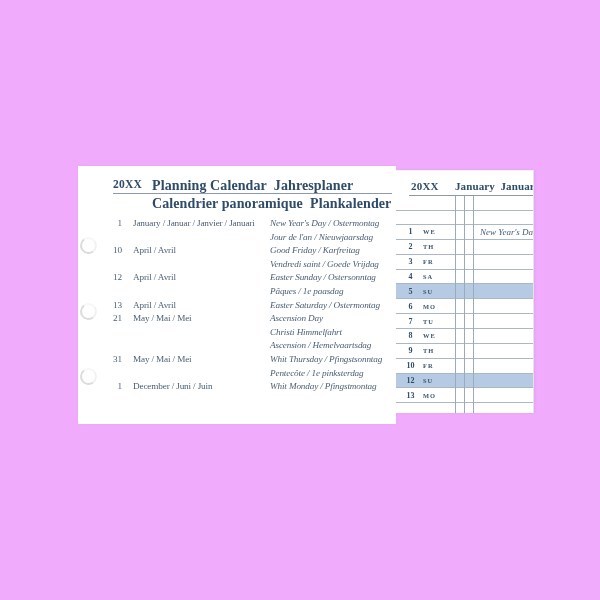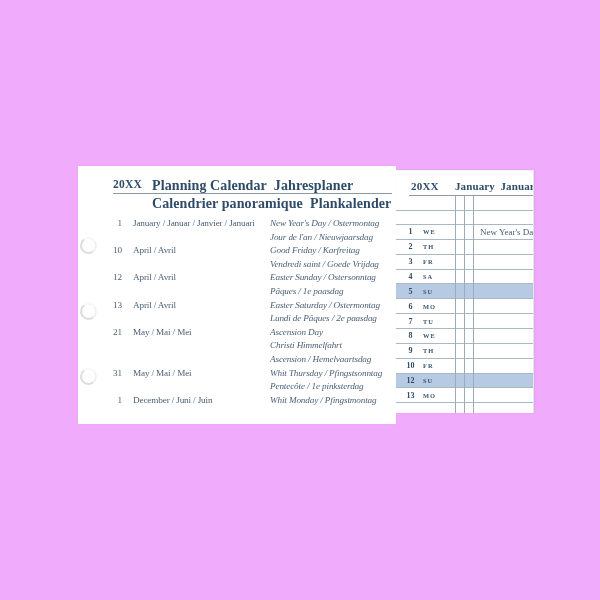--- a/index.html
+++ b/index.html
@@ -34,21 +34,21 @@
   .rp-year  { position:absolute; top:9px; left:15px; font-size:11px; font-weight:bold; color:#2e4b68; letter-spacing:.2px; }
   .rp-title { position:absolute; top:9px; left:59px; font-size:11px; font-weight:bold; color:#2e4b68; white-space:pre; letter-spacing:.1px; }
   .rp-rule  { position:absolute; top:24px; left:13px; right:0; height:1px; background:#8b9aa6; }
   .rp-rows  { position:absolute; top:25px; left:0; right:0; }
   .rp-blank { height:14.5px; box-sizing:border-box; border-bottom:1px solid #aab8c4; }
   .rp-day   { position:relative; height:14.87px; box-sizing:border-box; border-bottom:1px solid #aab8c4;
               display:flex; align-items:center; }
   .rp-day.sunday { background:#b6cbe3; }
   .rp-num  { position:absolute; left:7px; width:15px; text-align:center; font-size:8px; font-weight:bold; color:#2e4b68; }
   .rp-wd   { position:absolute; left:27px; font-size:6.4px; letter-spacing:1px; color:#3c556d; font-weight:bold; }
-  .rp-note { position:absolute; left:84px; font-size:9px; color:#46607a; white-space:nowrap; }
+  .rp-note { position:absolute; left:84px; font-size:9px; font-style:italic; color:#46607a; white-space:nowrap; }
   .vline   { position:absolute; top:25px; bottom:0; width:1px; background:#9aacbb; }
   #vline-1 { left:59px; } #vline-2 { left:68px; } #vline-3 { left:77px; }
 </style>
 </head>
 <body>
 
 <div id="canvas">
 
   <div class="page" id="left-page">
     <span class="lp-year">20XX</span>
@@ -86,25 +86,20 @@
           <span class="lp-date"></span>
           <span class="lp-months"></span>
           <span class="lp-holiday">Pâques / 1e paasdag</span>
         </div>
       <div class="lp-row">
           <span class="lp-date">13</span>
           <span class="lp-months">April / Avril</span>
           <span class="lp-holiday">Easter Saturday / Ostermontag</span>
         </div>
       <div class="lp-row">
-          <span class="lp-date"></span>
-          <span class="lp-months"></span>
-          <span class="lp-holiday">Lundi de Pâques / 2e paasdag</span>
-        </div>
-      <div class="lp-row">
           <span class="lp-date">21</span>
           <span class="lp-months">May / Mai / Mei</span>
           <span class="lp-holiday">Ascension Day</span>
         </div>
       <div class="lp-row">
           <span class="lp-date"></span>
           <span class="lp-months"></span>
           <span class="lp-holiday">Christi Himmelfahrt</span>
         </div>
       <div class="lp-row">

